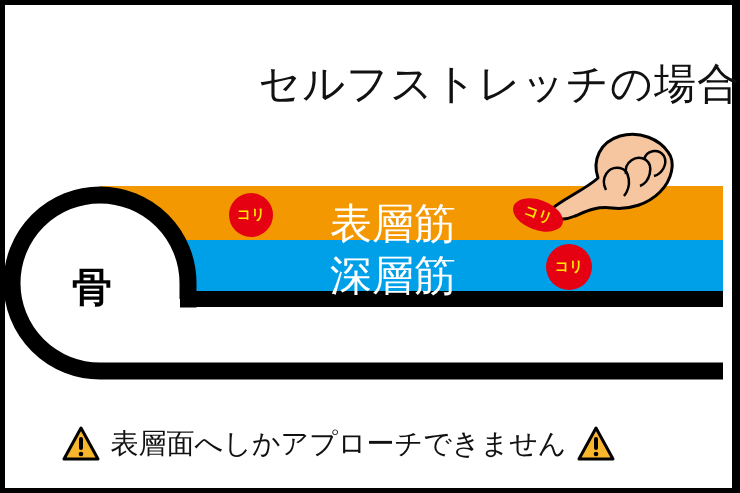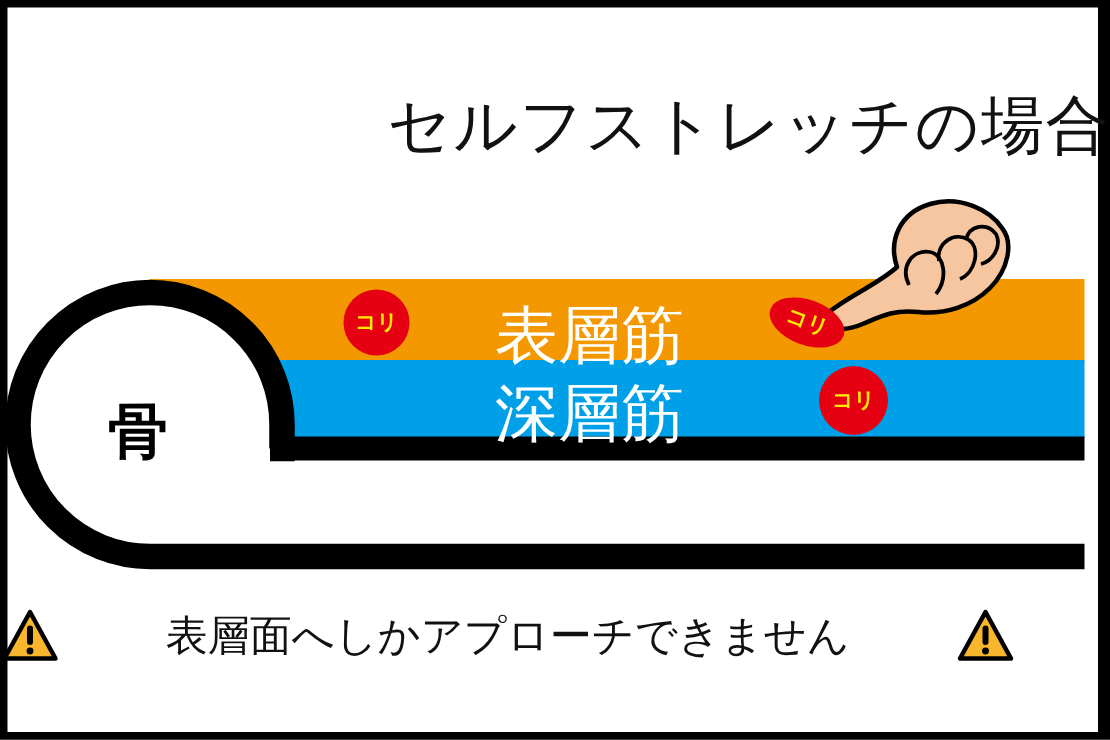--- a/index.html
+++ b/index.html
@@ -4,21 +4,21 @@
 <style>
   html, body { margin:0; padding:0; }
   body { width:740px; height:493px; overflow:hidden; background:#000; }
   .frame { position:absolute; left:0; top:0; width:740px; height:493px; background:#000; }
   .panel { position:absolute; left:5px; top:5px; width:727px; height:483px; background:#fff; overflow:hidden; }
   .title { position:absolute; left:0; top:56px; width:740px; text-align:right; font-family:"DejaVu Sans", sans-serif; font-size:42px; color:#111; letter-spacing:1px; }
   svg.diagram { position:absolute; left:0; top:0; }
   .layer-label { position:absolute; font-family:"DejaVu Sans", sans-serif; font-size:42px; color:#fff; font-weight:normal; }
   .bone-label { position:absolute; left:72px; top:260px; font-family:"DejaVu Sans", sans-serif; font-weight:bold; font-size:40px; color:#000; }
   .kori { position:absolute; border-radius:50%; background:#e50012; color:#ffea00; font-family:"DejaVu Sans", sans-serif; font-weight:bold; font-size:14px; display:flex; align-items:center; justify-content:center; }
-  .warning-row { position:absolute; left:0; top:405px; width:677px; display:flex; align-items:center; justify-content:space-between; gap:10px; }
+  .warning-row { position:absolute; left:0; top:425px; width:677px; display:flex; align-items:center; justify-content:center; gap:10px; }
   .warning-text { font-family:"DejaVu Sans", sans-serif; font-size:28px; color:#111; }
 </style>
 </head>
 <body>
 
 <div class="frame"></div>
 <div class="panel"></div>
 
 <div class="title">セルフストレッチの場合</div>
 

